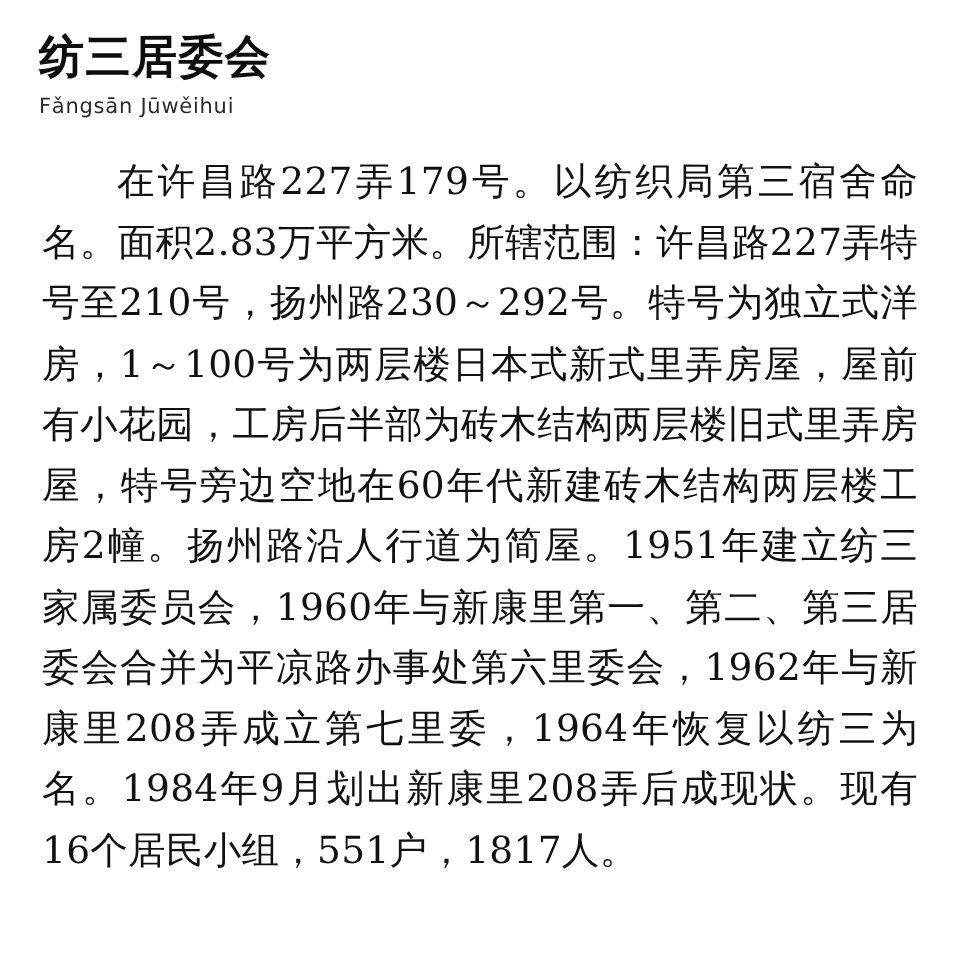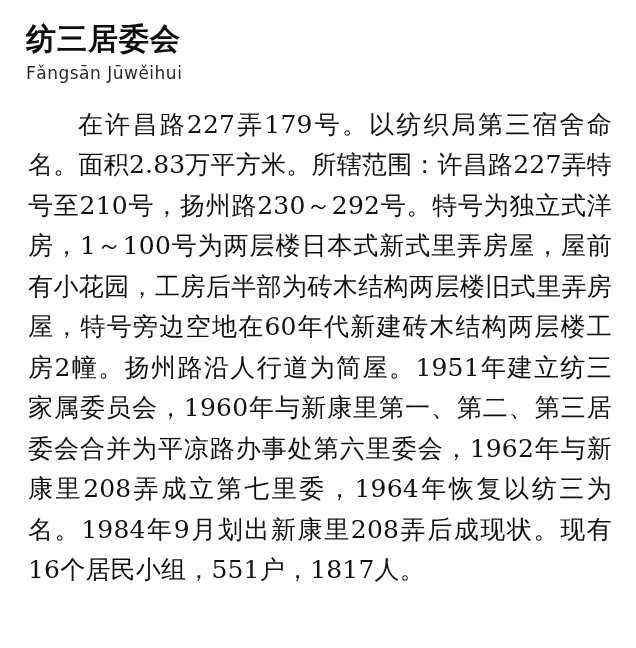--- a/index.html
+++ b/index.html
@@ -26,21 +26,21 @@
     font-family: "DejaVu Sans", "Liberation Sans", sans-serif;
     font-weight: bold;
     font-size: 30px;
     line-height: 1.15;
     letter-spacing: 1px;
     color: #0d0d0d;
     margin: 4px 0 6px 4px;
   }
   .entry-pinyin {
     font-family: "DejaVu Sans", "Liberation Sans", sans-serif;
-    font-size: 17px;
+    font-size: 14px;
     line-height: 1.2;
     color: #2a2a2a;
     margin: 0 0 22px 4px;
     letter-spacing: 0.5px;
   }
   .entry-body {
     font-family: "DejaVu Serif", "Liberation Serif", serif;
     font-size: 25px;
     line-height: 1.62;
     text-align: justify;

